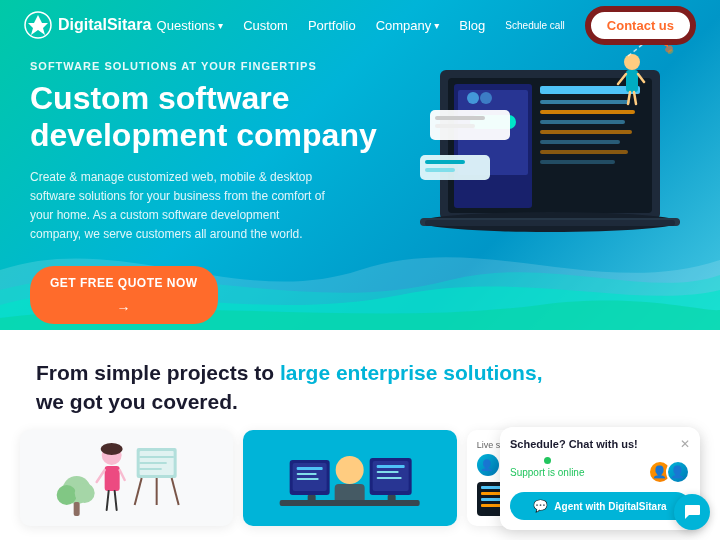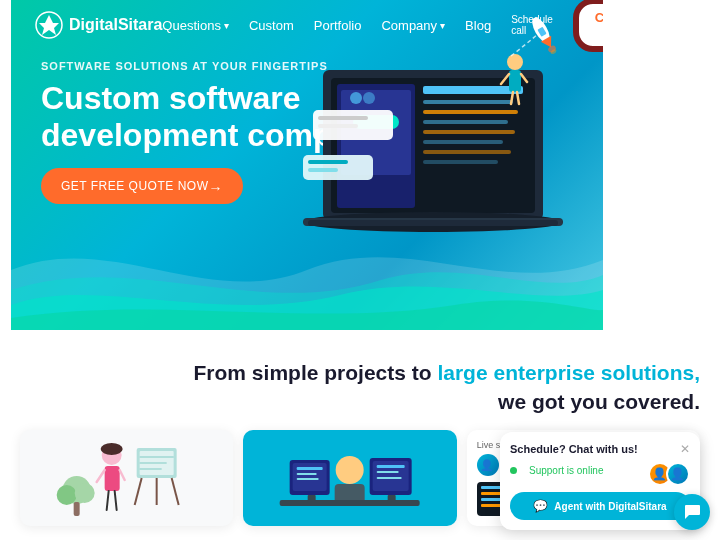--- a/index.html
+++ b/index.html
@@ -60,24 +60,23 @@
       border-radius: 20px;
       padding: 6px 16px;
       font-size: 13px;
       font-weight: 600;
       cursor: pointer;
     }
 
     
     .hero {
       position: relative;
-      width: 592px;
+      width: 720px;
       height: 330px;
       overflow: hidden;
-      margin-left: 11px;
     }
 
     
     .hero-bg {
       position: absolute;
       inset: 0;
       background: linear-gradient(135deg, #00c9a7 0%, #00b4d8 40%, #0096c7 70%, #48cae4 100%);
     }
 
     
@@ -113,31 +112,32 @@
     .hero-desc {
       color: rgba(255,255,255,0.88);
       font-size: 12px;
       line-height: 1.6;
       margin-bottom: 22px;
       max-width: 300px;
     }
     .cta-btn {
       display: inline-flex;
       align-items: center;
-      gap: 0;
+      gap: 8px;
       background: #ff6b2b;
       color: #fff;
       border: none;
       border-radius: 24px;
       padding: 10px 20px;
       font-size: 12px;
-      font-weight: 400;
+      font-weight: 700;
       text-transform: uppercase;
       letter-spacing: 0.5px;
       cursor: pointer;
+      flex-direction: column;
     }
     .cta-btn .arrow {
       font-size: 14px;
     }
 
     
     .hero-illustration {
       position: absolute;
       right: 10px;
       top: 10px;
@@ -146,23 +146,22 @@
       z-index: 2;
     }
 
     
     .value-section {
       position: absolute;
       top: 330px;
       left: 0;
       right: 0;
       background: #fff;
-      padding: 28px 20px 16px;
-      text-align: right;
-      margin-left: 16px;
+      padding: 28px 36px 16px;
+      text-align: left;
     }
     .value-title {
       font-size: 21px;
       font-weight: 700;
       color: #1a1a2e;
       line-height: 1.4;
     }
     .value-title .highlight {
       color: #00b4d8;
     }
@@ -228,22 +227,23 @@
       color: #1a1a2e;
     }
     .chat-close {
       font-size: 12px;
       color: #aaa;
       cursor: pointer;
     }
     .chat-status {
       display: flex;
       align-items: center;
-      gap: 12px;
+      gap: 3px;
       margin-bottom: 8px;
+      flex-direction: column;
     }
     .status-dot {
       width: 7px;
       height: 7px;
       background: #22c55e;
       border-radius: 50%;
     }
     .status-text {
       font-size: 10px;
       color: #22c55e;
@@ -323,20 +323,21 @@
       <a class="schedule-link">
         <span>Schedule call</span>
       </a>
       <button class="contact-btn">Contact us</button>
     </nav>
   </div>
 
   <div class="hero-content">
     <div class="hero-subtitle">SOFTWARE SOLUTIONS AT YOUR FINGERTIPS</div>
     <h1 class="hero-title">Custom software development company</h1>
+    <p class="hero-desc">Create &amp; manage customized web, mobile &amp; desktop software solutions for your business from the comfort of your home. As a custom software development company, we serve customers all around the world.</p>
     <button class="cta-btn">
       <span>GET FREE QUOTE NOW</span>
       <span class="arrow">→</span>
     </button>
   </div>
 
   <div class="hero-illustration">
     <svg viewBox="0 0 340 270" xmlns="http://www.w3.org/2000/svg">
 
       <rect x="70" y="60" width="220" height="150" rx="6" fill="#1e2a3a"></rect>

